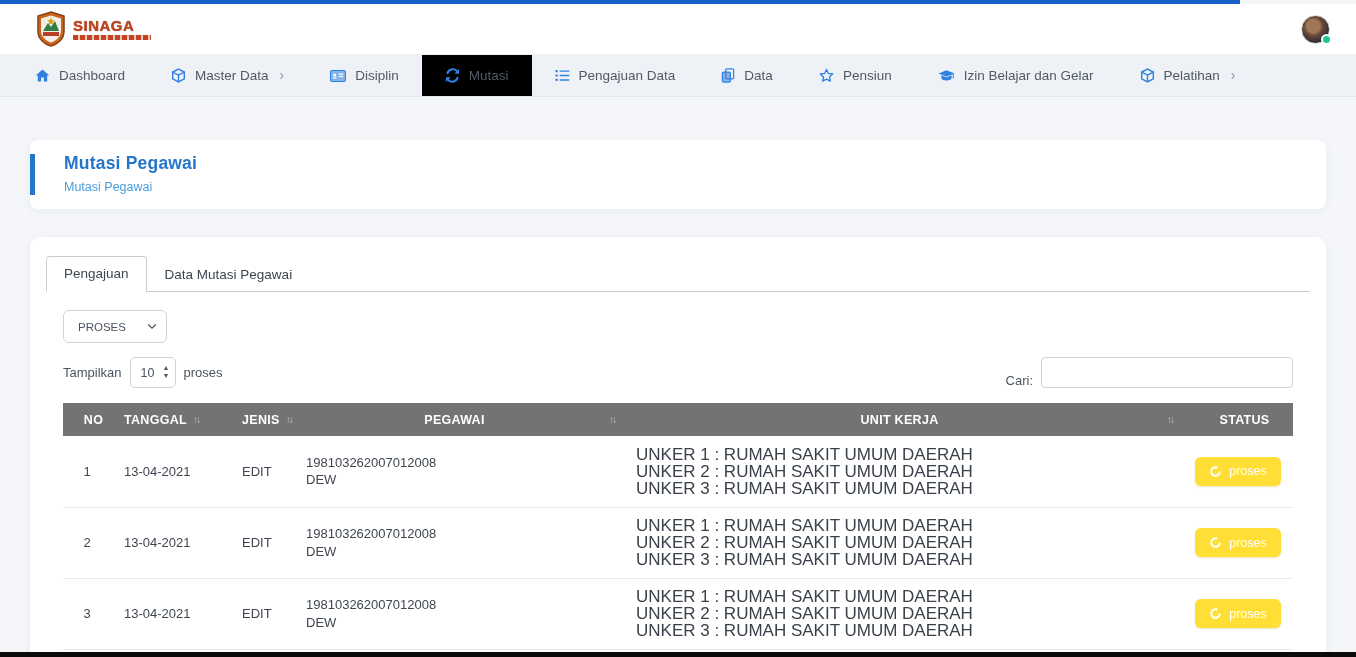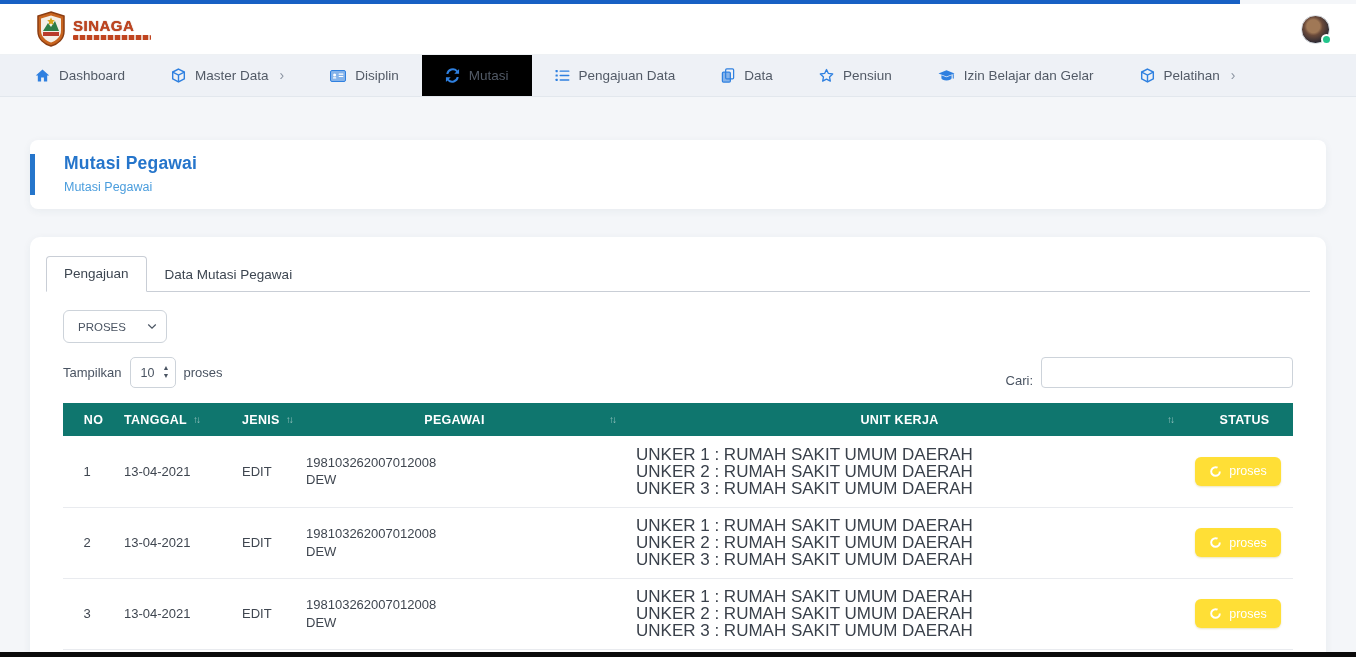--- a/index.html
+++ b/index.html
@@ -91,21 +91,21 @@
   .len-arrows { position:absolute; right:6px; top:7px; display:flex; flex-direction:column;
     font-size:7px; line-height:8px; color:#4a5462; pointer-events:none; }
   .search-ctrl { display:flex; align-items:flex-end; gap:8px; font-size:13px; color:#4a5462; }
   .search-input {
     width:252px; height:31px; border:1px solid #cdd3da; border-radius:4px; background:#fff;
     padding:0 8px; font-family:"Liberation Sans",sans-serif; font-size:13px; color:#3f4650;
   }
   
   table.data-table { margin-top:15px; width:100%; border-collapse:collapse; table-layout:fixed; }
   .data-table thead th {
-    background:#0f766e; color:#ffffff; font-size:12.5px; font-weight:bold;
+    background:#737373; color:#ffffff; font-size:12.5px; font-weight:bold;
     height:33px; text-align:left; padding:0 0 0 13px; letter-spacing:.3px; white-space:nowrap;
   }
   .data-table thead th .th-inner { display:flex; align-items:center; gap:6px; }
   .data-table thead th.c-center .th-inner { justify-content:center; }
   .data-table thead th.c-split .th-inner { justify-content:space-between; padding-right:10px; }
   .data-table thead th.c-split .th-label { flex:1; text-align:center; }
   .sort-ic { font-size:10px; letter-spacing:-2px; color:rgba(255,255,255,.55); font-weight:normal; }
   .data-table tbody td {
     height:71px; font-size:13px; color:#3f4650; padding:0 0 0 13px;
     border-bottom:1px solid #e9ebef; background:#ffffff; vertical-align:middle;

